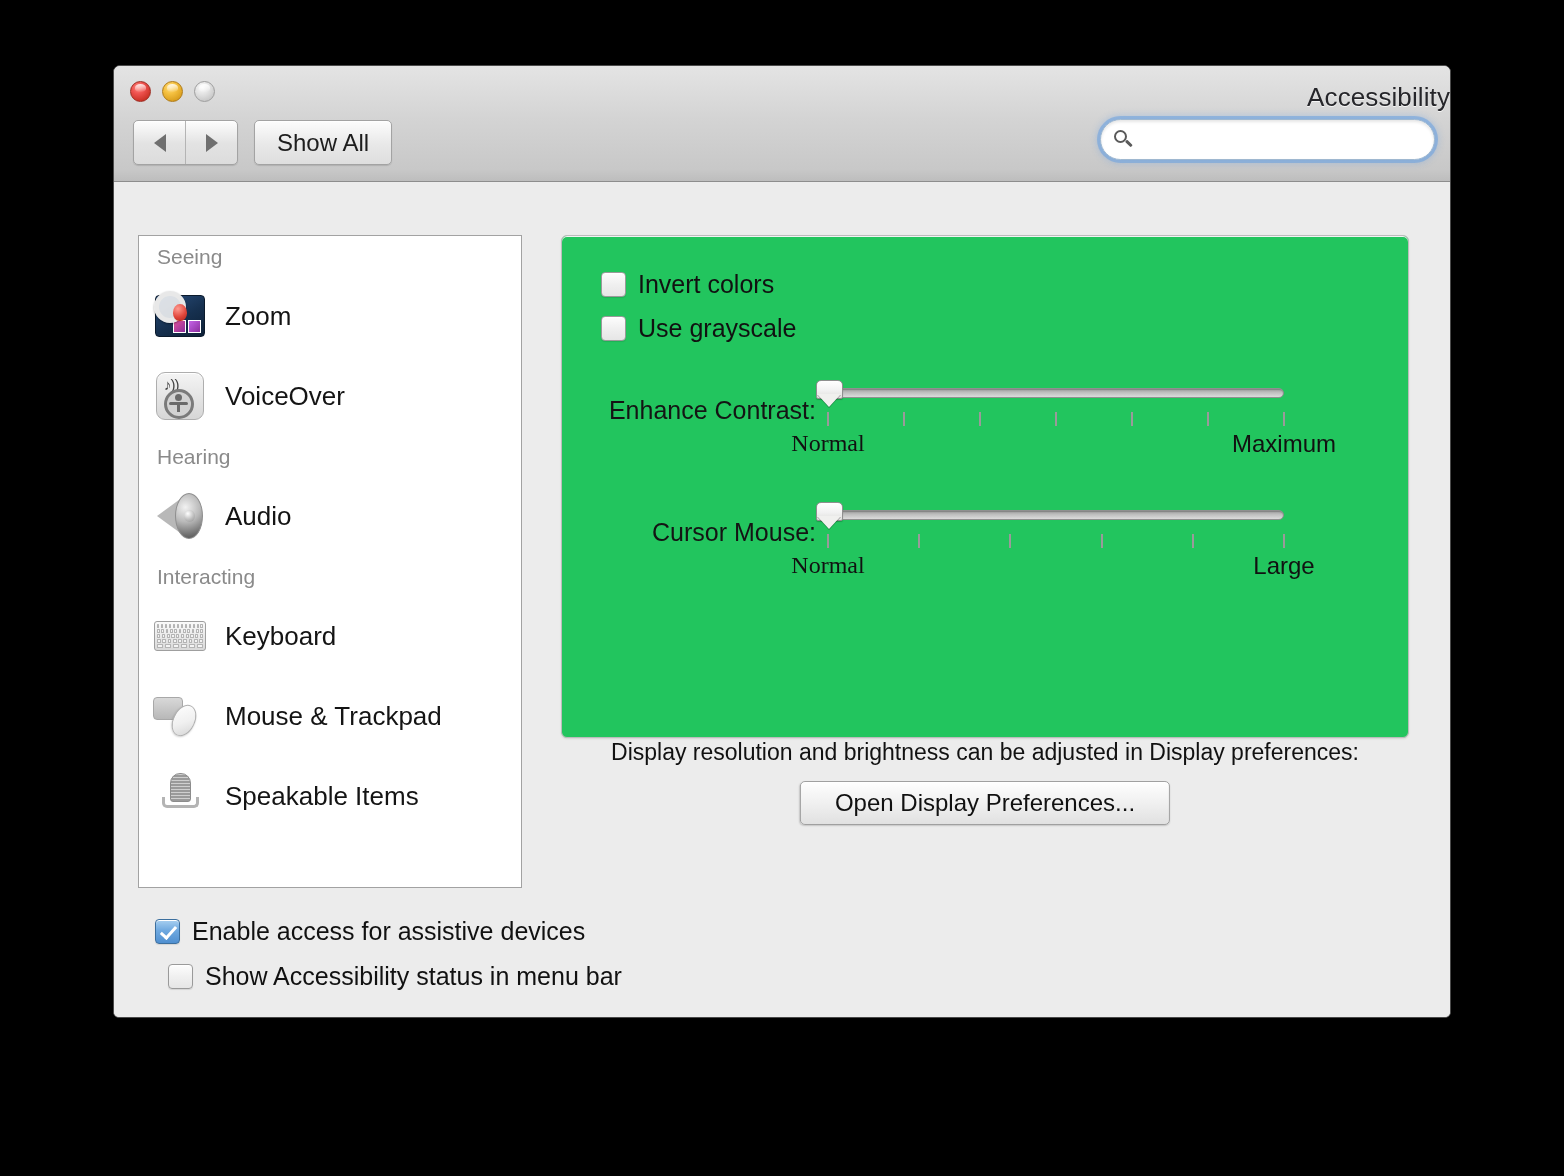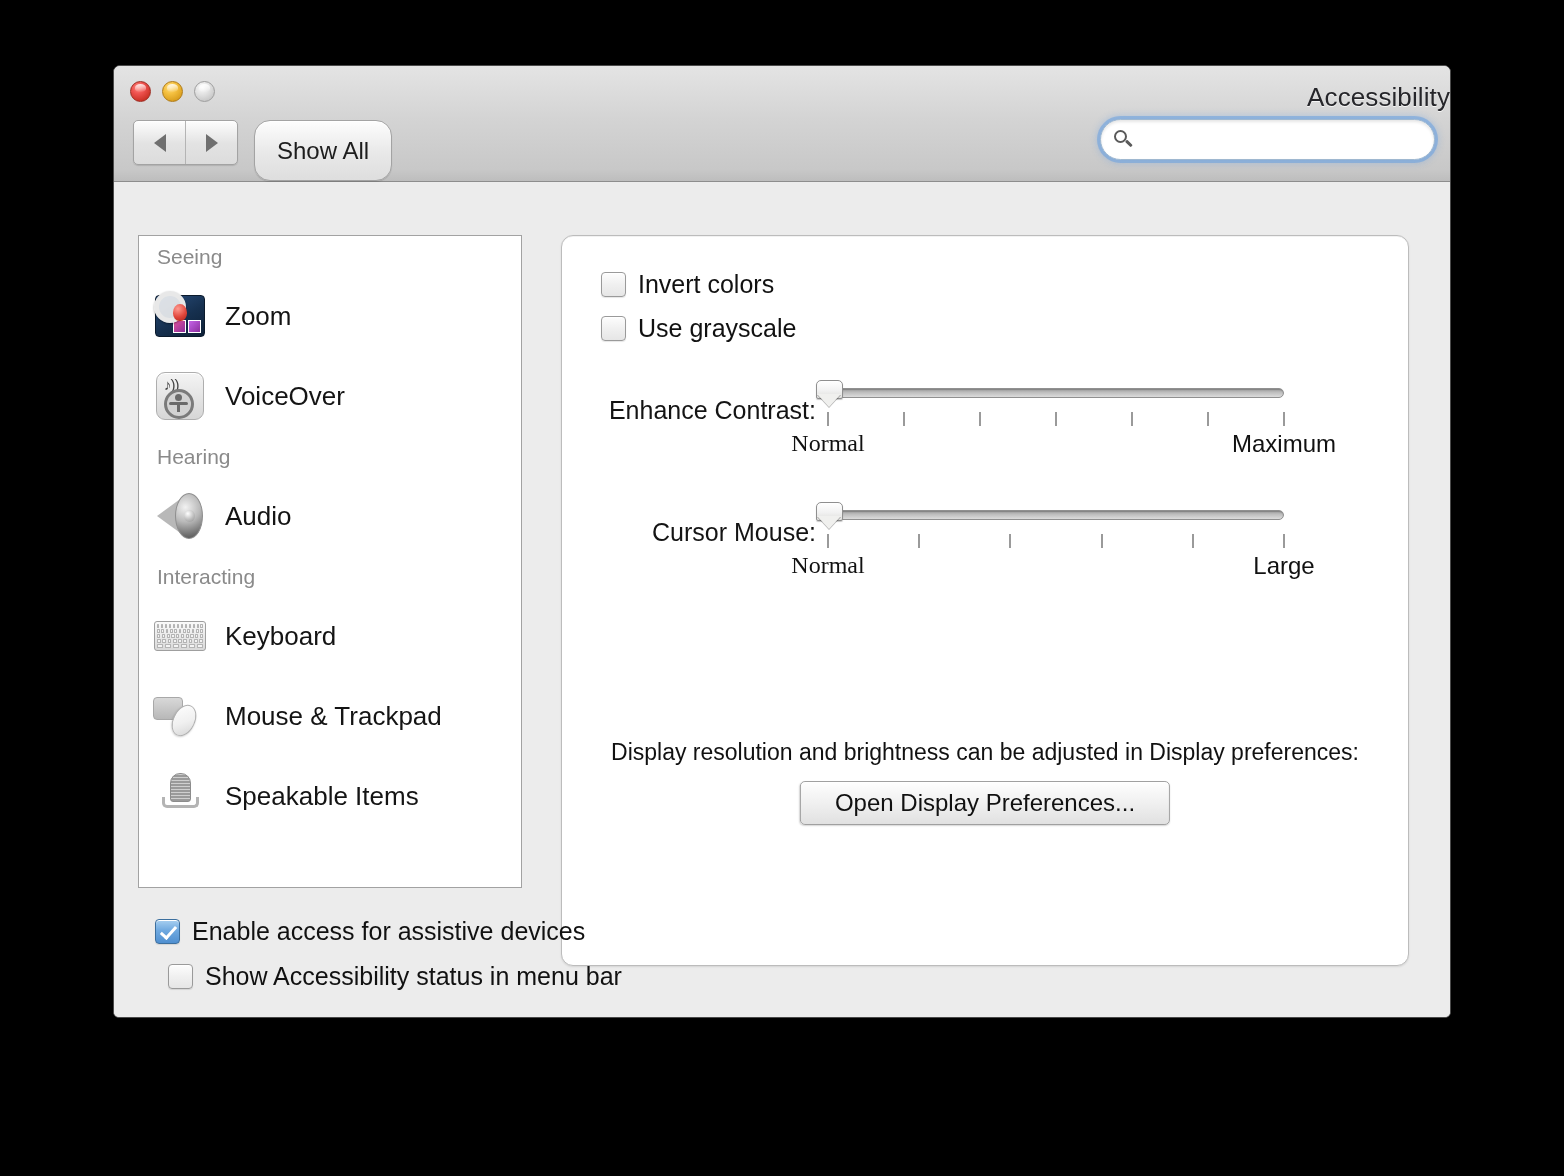--- a/index.html
+++ b/index.html
@@ -107,23 +107,23 @@
     border-bottom: 9px solid transparent;
   }
   .tri.left  { border-right: 12px solid #6f6f6f; }
   .tri.right { border-left: 12px solid #6f6f6f; }
 
   #show-all {
     position: absolute;
     left: 140px;
     top: 54px;
     height: 43px;
-    padding: 8px 22px;
+    padding: 0 22px;
     border: 1px solid #a3a3a3;
-    border-radius: 16px;
+    border-radius: 5px;
     background: linear-gradient(to bottom, #fdfdfd, #e9e9e9 52%, #dedede);
     box-shadow: 0 1px 1px rgba(0,0,0,0.12), inset 0 1px 0 #fff;
     font-size: 24px;
     color: #1d1d1d;
     display: flex;
     align-items: center;
     cursor: default;
   }
 
   #search-wrap {
@@ -410,24 +410,24 @@
     border-radius: 0 0 5px 5px;
     box-sizing: border-box;
   }
 
   
   #panel {
     position: absolute;
     left: 447px;
     top: 53px;
     width: 848px;
-    height: 731px;
-    background: #ffffff;
+    height: 503px;
+    background: #22c55e;
     border: 1px solid #bcbcbc;
-    border-radius: 12px;
+    border-radius: 6px;
     box-sizing: border-box;
     box-shadow: inset 0 1px 0 #f2f2f2, 0 1px 2px rgba(0,0,0,0.10);
   }
 
   .chk-row {
     display: flex;
     align-items: center;
     cursor: default;
   }
   .checkbox {

